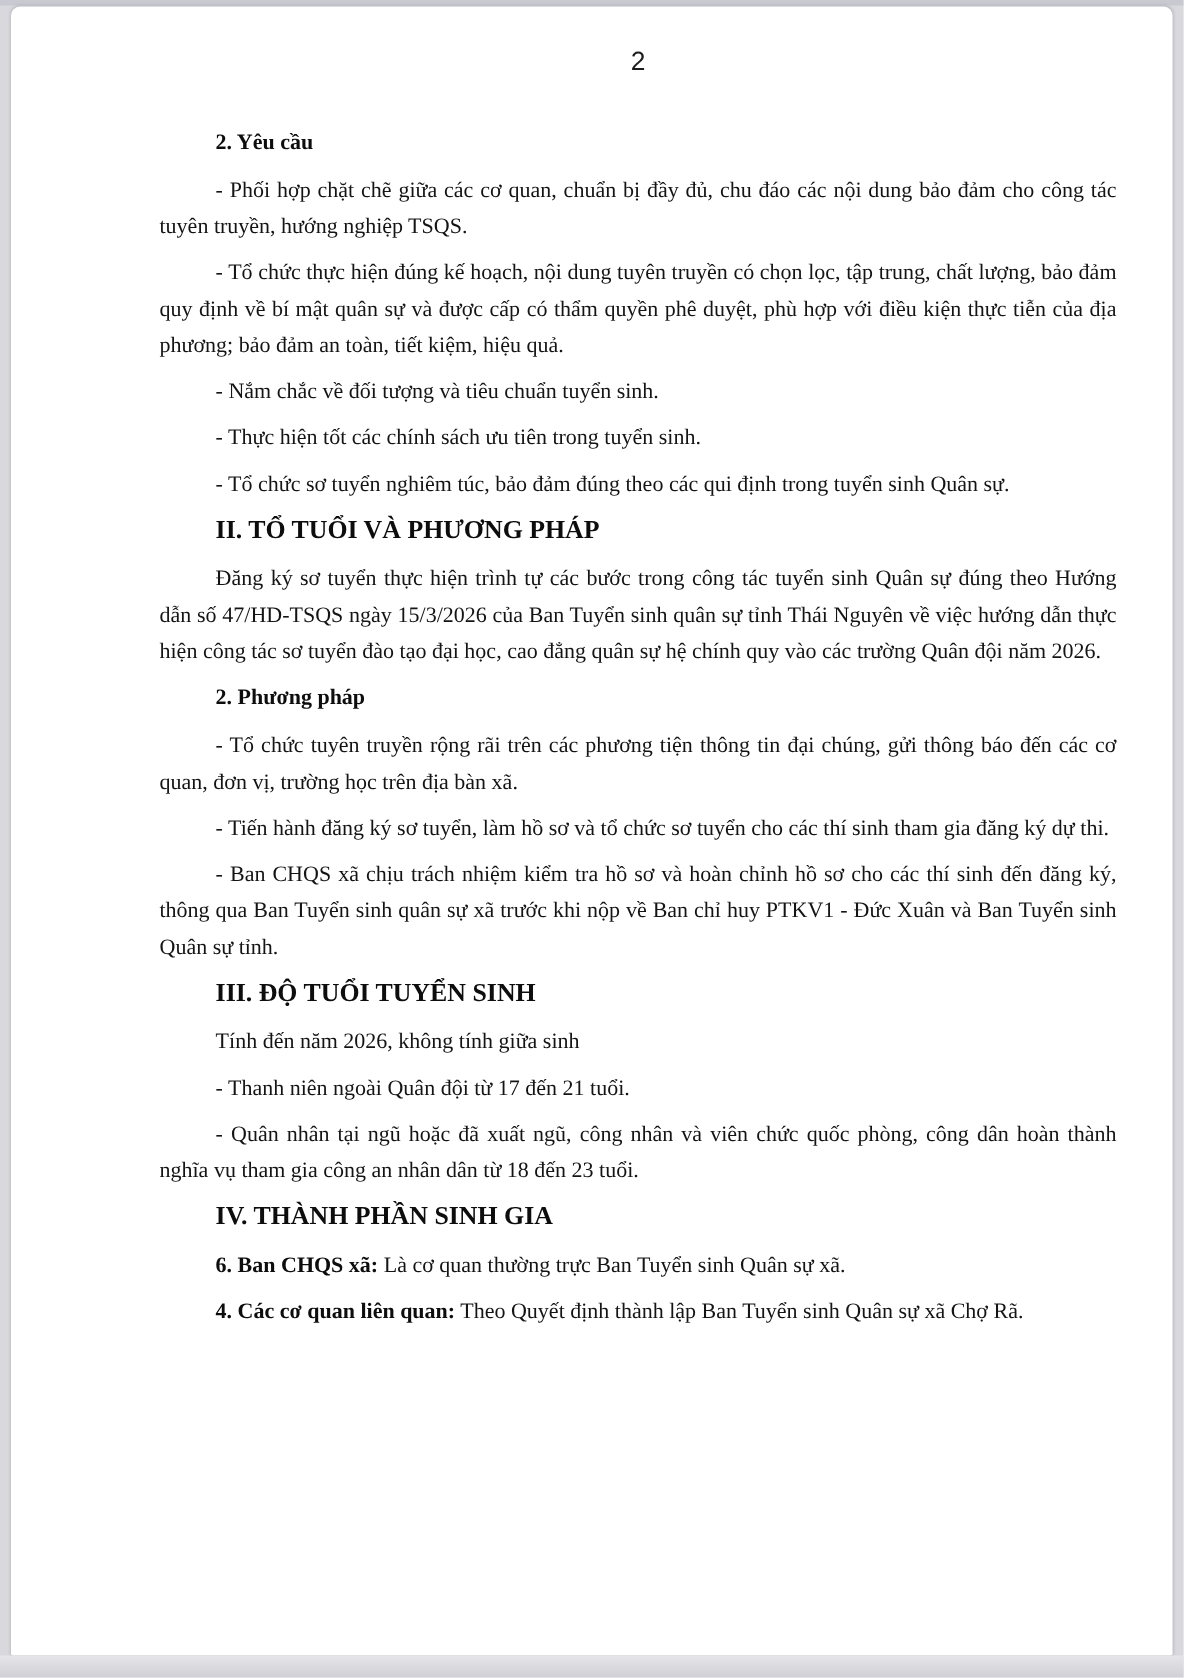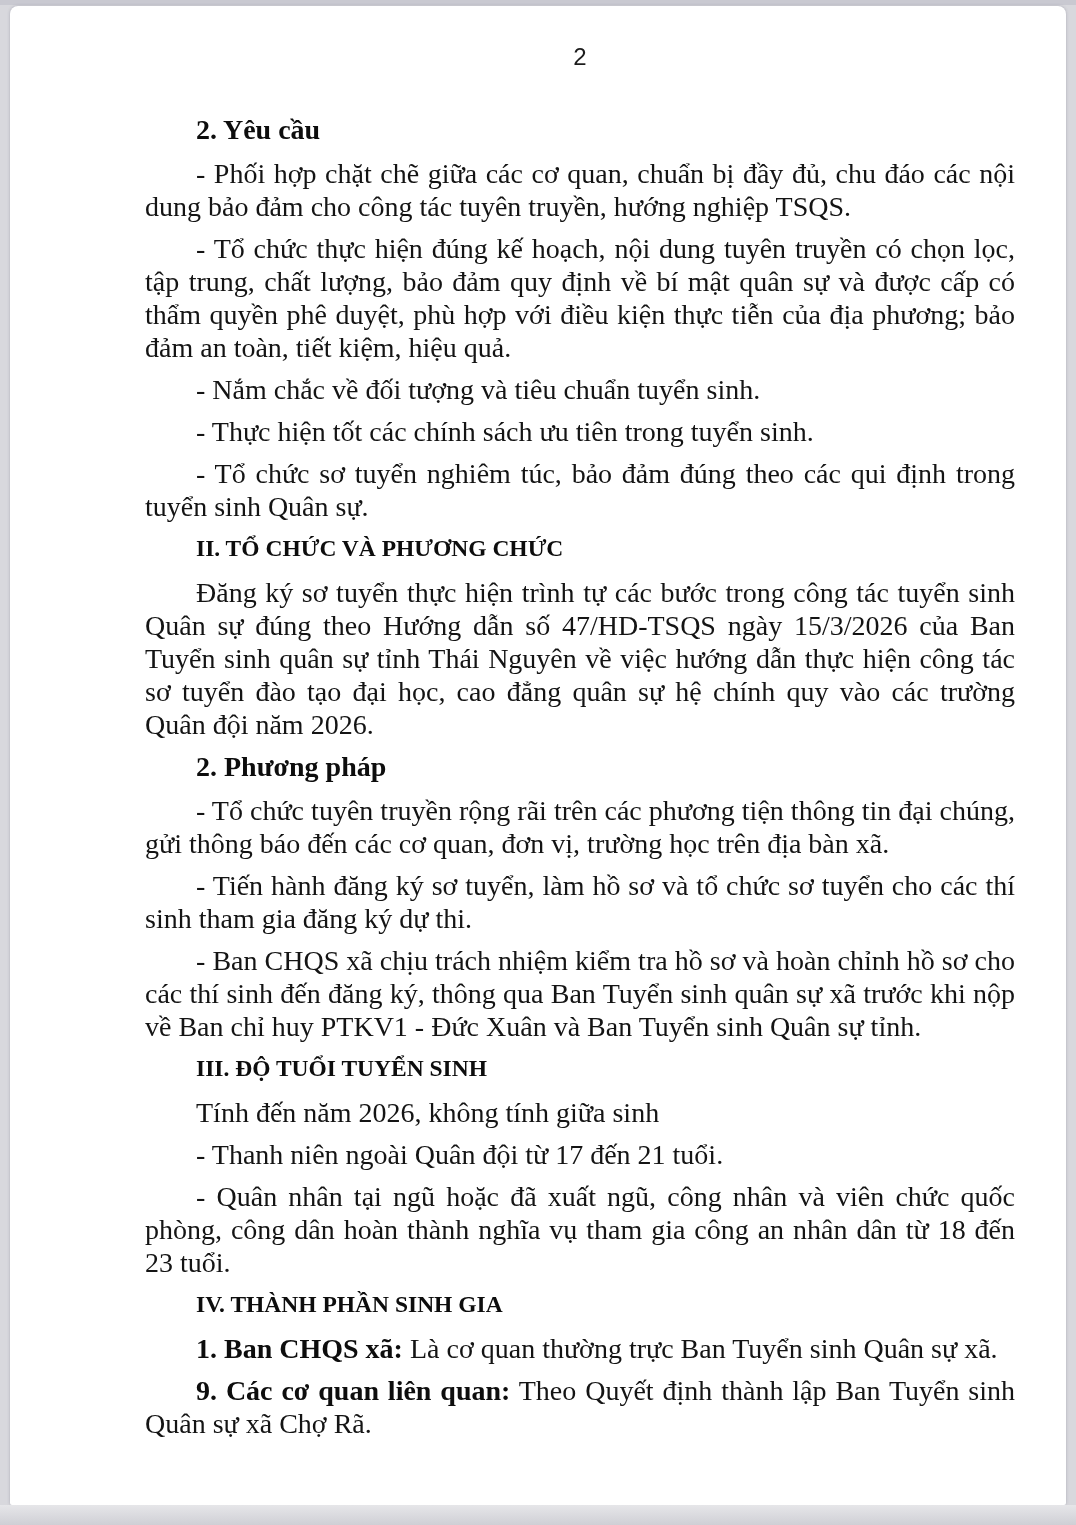--- a/index.html
+++ b/index.html
@@ -34,21 +34,21 @@
   }
   .page-number {
     font-family: "Liberation Sans", sans-serif;
     font-size: 24px;
     line-height: 33px;
     text-align: center;
     color: #1c1c1c;
     margin: 0 0 40px 0;
   }
   .doc p, .doc h3, .doc h4 {
-    font-size: 28px;
+    font-size: 20px;
     line-height: 33px;
     color: #141414;
     text-indent: 51px;
     margin: 0 0 9px 0;
   }
   .doc p {
     text-align: justify;
   }
   .doc h3 {
     font-size: 23.5px;
@@ -90,21 +90,21 @@
     <p>- Phối hợp chặt chẽ giữa các cơ quan, chuẩn bị đầy đủ, chu đáo các nội dung bảo đảm cho công tác tuyên truyền, hướng nghiệp TSQS.</p>
 
     <p>- Tổ chức thực hiện đúng kế hoạch, nội dung tuyên truyền có chọn lọc, tập trung, chất lượng, bảo đảm quy định về bí mật quân sự và được cấp có thẩm quyền phê duyệt, phù hợp với điều kiện thực tiễn của địa phương; bảo đảm an toàn, tiết kiệm, hiệu quả.</p>
 
     <p>- Nắm chắc về đối tượng và tiêu chuẩn tuyển sinh.</p>
 
     <p>- Thực hiện tốt các chính sách ưu tiên trong tuyển sinh.</p>
 
     <p>- Tổ chức sơ tuyển nghiêm túc, bảo đảm đúng theo các qui định trong tuyển sinh Quân sự.</p>
 
-    <h3>II. TỔ CHỨC VÀ PHƯƠNG CHỨC</h3>
+    <h3>II. TỔ TUỔI VÀ PHƯƠNG PHÁP</h3>
 
 
     <p>Đăng ký sơ tuyển thực hiện trình tự các bước trong công tác tuyển sinh Quân sự đúng theo Hướng dẫn số 47/HD-TSQS ngày 15/3/2026 của Ban Tuyển sinh quân sự tỉnh Thái Nguyên về việc hướng dẫn thực hiện công tác sơ tuyển đào tạo đại học, cao đẳng quân sự hệ chính quy vào các trường Quân đội năm 2026.</p>
 
     <h4>2. Phương pháp</h4>
 
     <p>- Tổ chức tuyên truyền rộng rãi trên các phương tiện thông tin đại chúng, gửi thông báo đến các cơ quan, đơn vị, trường học trên địa bàn xã.</p>
 
     <p>- Tiến hành đăng ký sơ tuyển, làm hồ sơ và tổ chức sơ tuyển cho các thí sinh tham gia đăng ký dự thi.</p>
 
@@ -113,20 +113,20 @@
     <h3>III. ĐỘ TUỔI TUYỂN SINH</h3>
 
     <p>Tính đến năm 2026, không tính giữa sinh</p>
 
     <p>- Thanh niên ngoài Quân đội từ 17 đến 21 tuổi.</p>
 
     <p>- Quân nhân tại ngũ hoặc đã xuất ngũ, công nhân và viên chức quốc phòng, công dân hoàn thành nghĩa vụ tham gia công an nhân dân từ 18 đến 23 tuổi.</p>
 
     <h3>IV. THÀNH PHẦN SINH GIA</h3>
 
-    <p><span class="lead">1. Ban CHQS xã:</span><span> Là cơ quan thường trực Ban Tuyển sinh Quân sự xã.</span></p>
+    <p><span class="lead">6. Ban CHQS xã:</span><span> Là cơ quan thường trực Ban Tuyển sinh Quân sự xã.</span></p>
 
-    <p><span class="lead">9. Các cơ quan liên quan:</span><span> Theo Quyết định thành lập Ban Tuyển sinh Quân sự xã Chợ Rã.</span></p>
+    <p><span class="lead">4. Các cơ quan liên quan:</span><span> Theo Quyết định thành lập Ban Tuyển sinh Quân sự xã Chợ Rã.</span></p>
 
   </div>
 </div>
 
 <div class="canvas-bottom-band"></div>
 
 </body></html>

